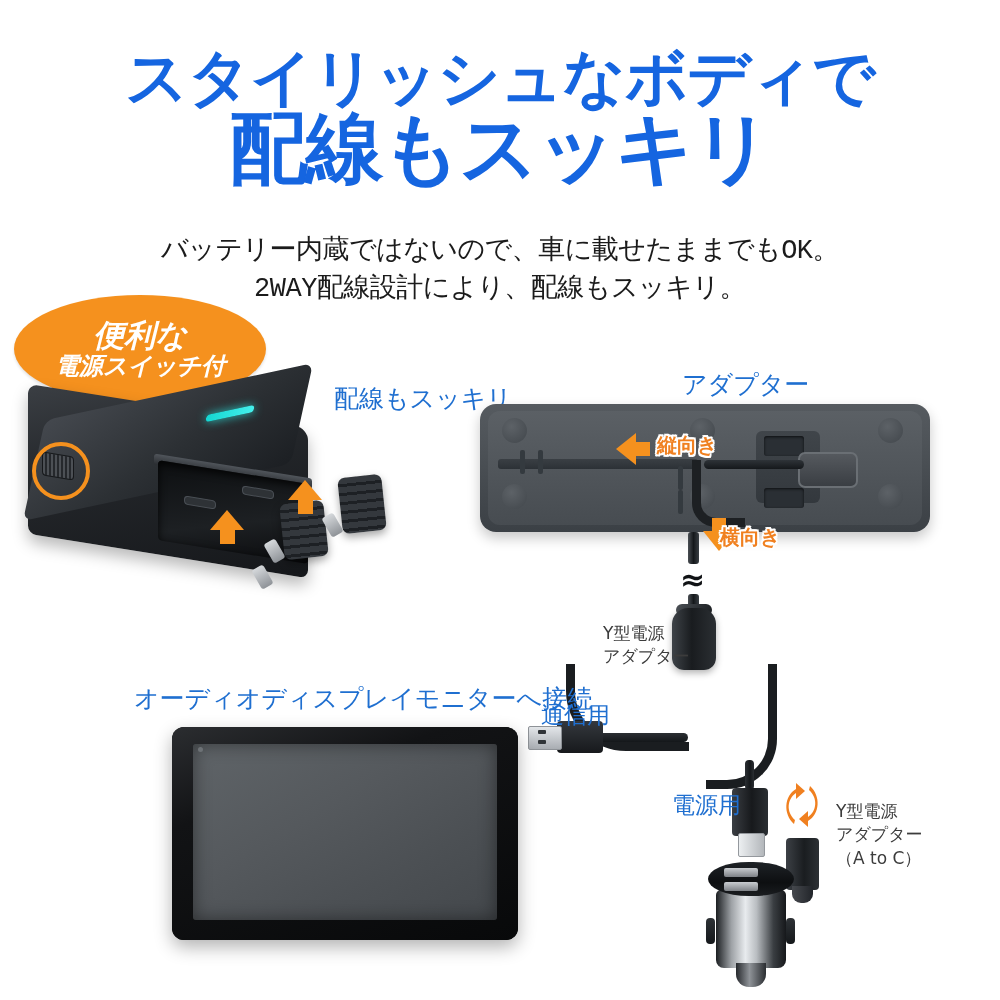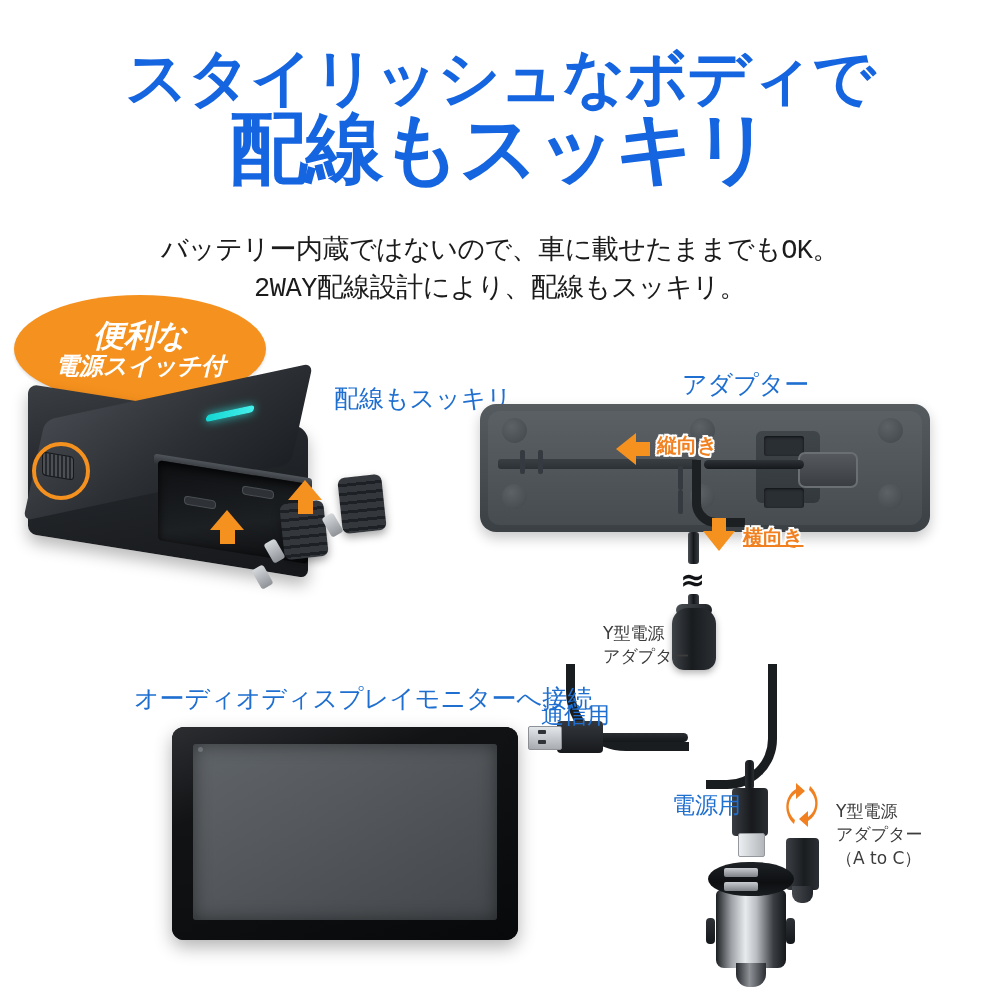--- a/index.html
+++ b/index.html
@@ -399,21 +399,21 @@
     <div class="panel-cable"></div>
     <div class="panel-cable-bend"></div>
   </div>
 
   <div class="abs arrow-stem-left" style="left:636px;top:442px;"></div>
   <div class="abs arrow-left-orange" style="left:616px;top:433px;"></div>
   <div class="abs orange-label" style="left:657px;top:432px;">縦向き</div>
 
   <div class="abs arrow-stem-down" style="left:712px;top:518px;"></div>
   <div class="abs arrow-down-orange" style="left:703px;top:531px;"></div>
-  <div class="abs orange-label" style="left:743px;top:524px;text-decoration:underline;">横向き</div>
+  <div class="abs orange-label" style="left:720px;top:524px;">横向き</div>
 
   <div class="abs ycable-stem"></div>
   <div class="abs squiggle">≈</div>
   <div class="abs ycable-stem2"></div>
   <div class="abs ysplit-cap"></div>
   <div class="abs ysplit"></div>
   <div class="abs branch-l"></div>
   <div class="abs branch-r"></div>
 
   <div class="abs dark-label" style="left:603px;top:622px;">

